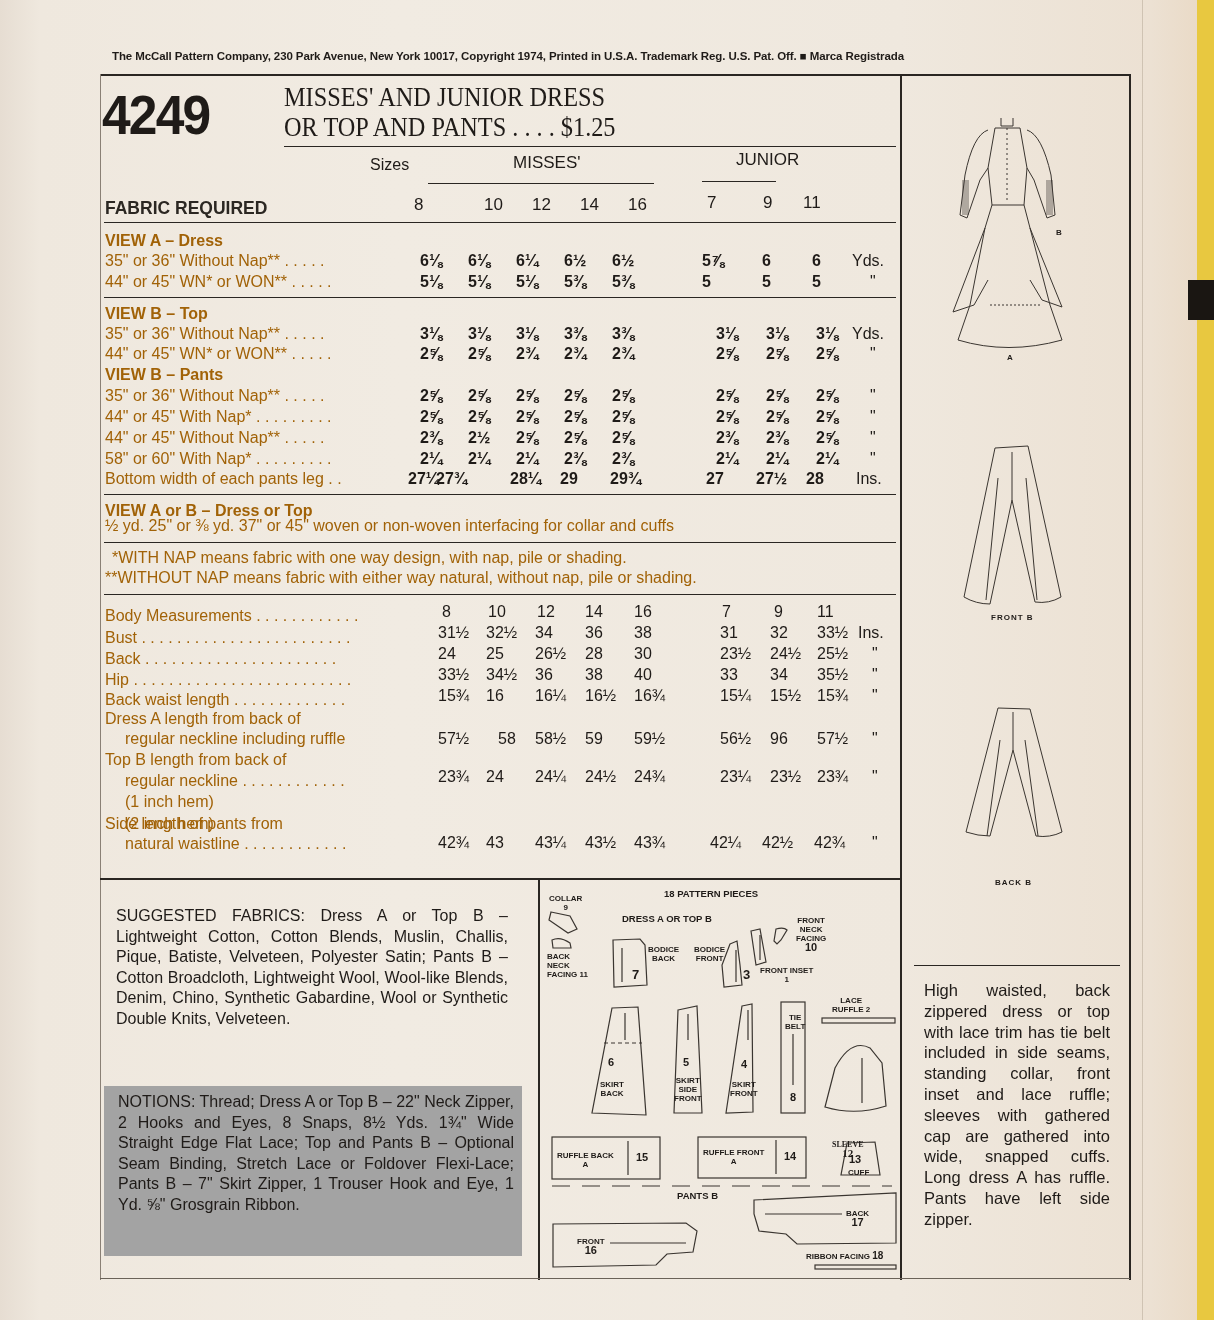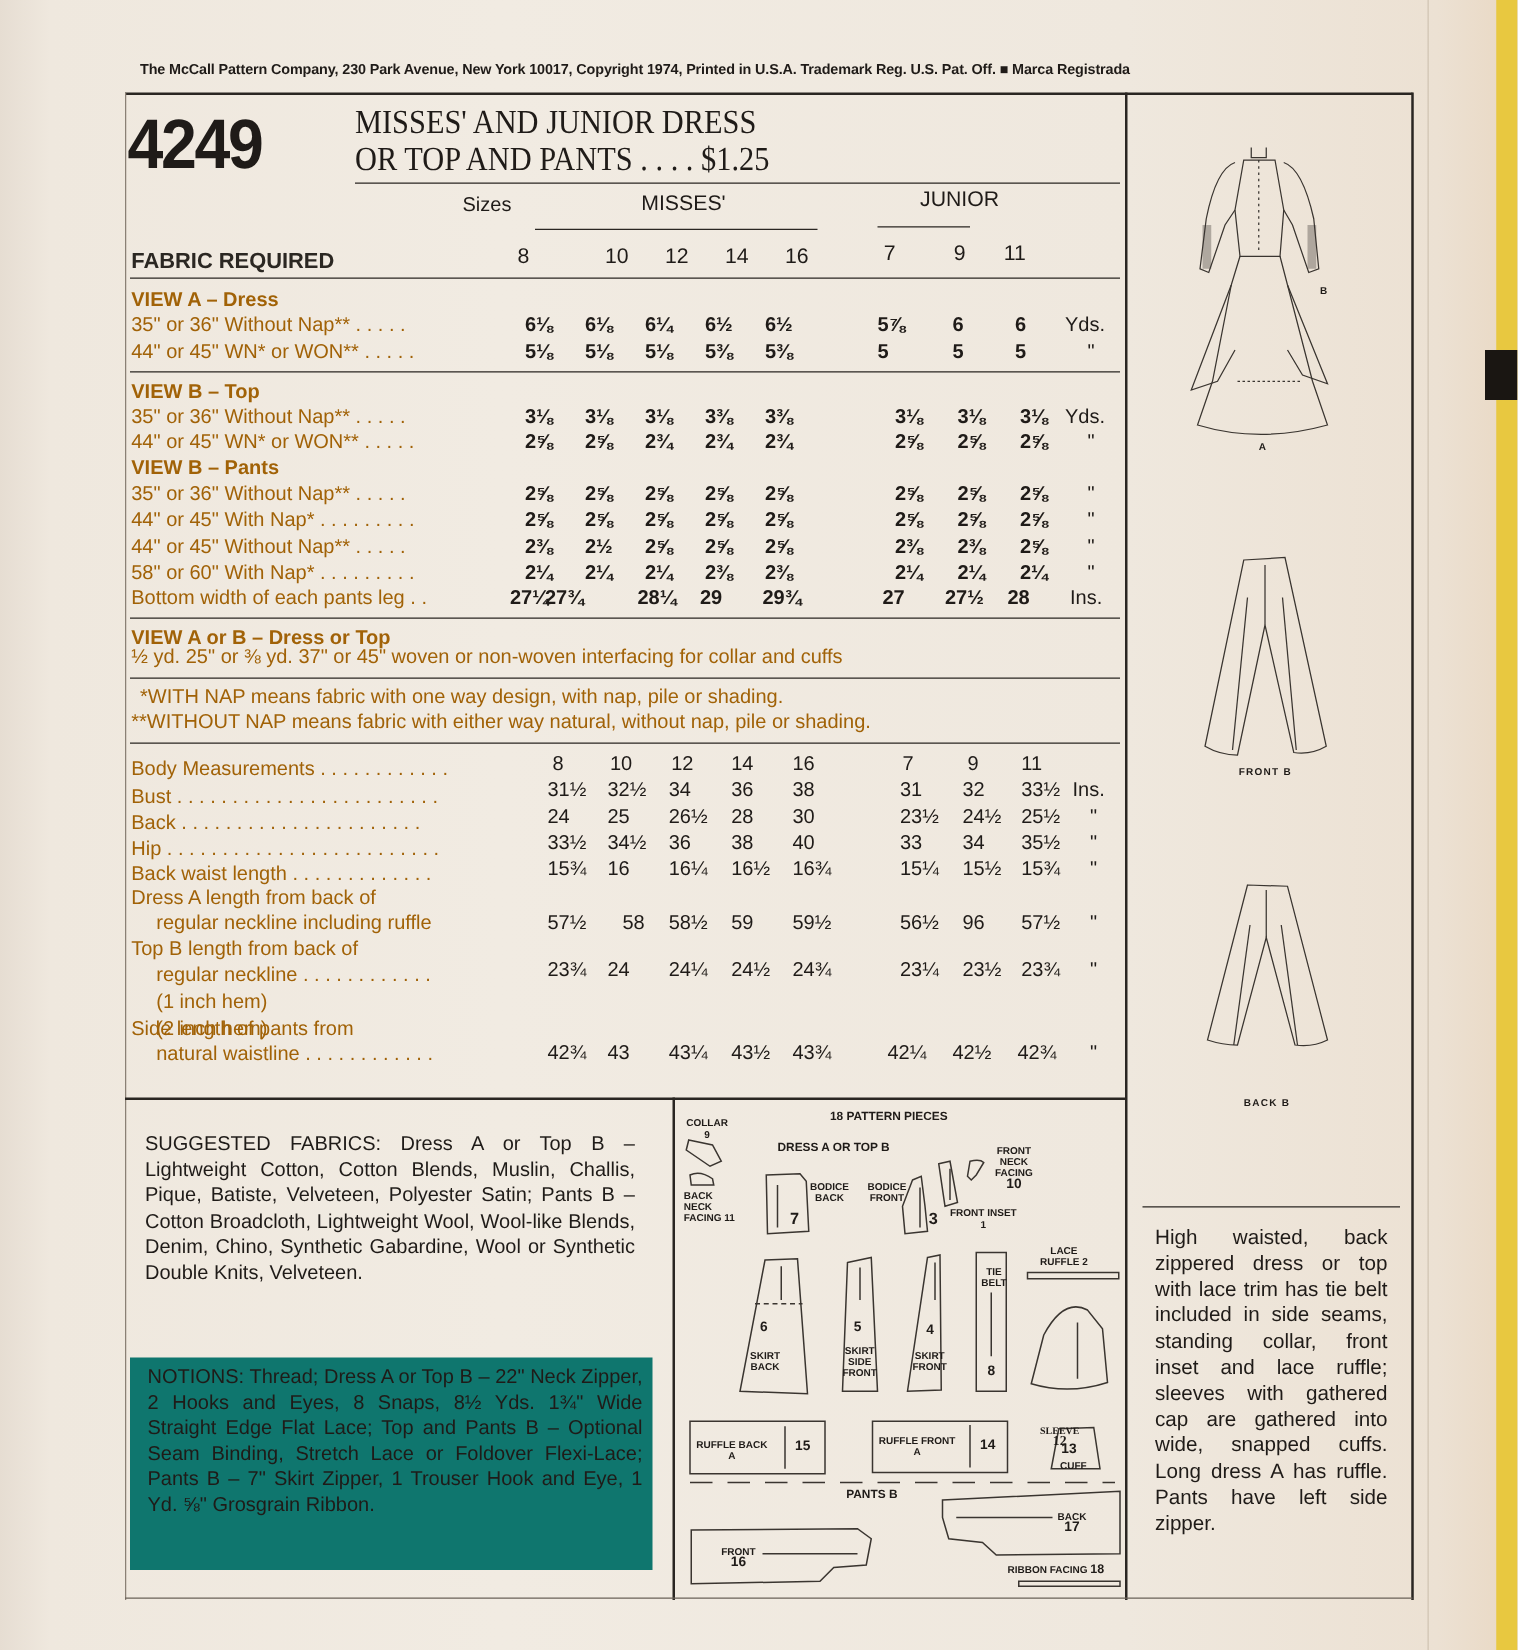--- a/index.html
+++ b/index.html
@@ -13,21 +13,21 @@
   .copyright{position:absolute;left:112px;top:50px;font-size:11.5px;font-weight:bold;letter-spacing:-0.1px;white-space:nowrap;}
   .hrule{position:absolute;background:#2a2622;height:2px;}
   .vrule{position:absolute;background:#2a2622;width:2px;}
   .pattern-no{position:absolute;left:102px;top:82px;font-family:"Liberation Sans",sans-serif;font-weight:bold;font-size:56px;letter-spacing:-2px;transform:scaleX(0.92);transform-origin:left;}
   .title{position:absolute;left:284px;top:82px;font-family:"Liberation Serif",serif;font-size:27px;line-height:30px;transform:scaleX(0.9);transform-origin:left;white-space:nowrap;}
   .t{position:absolute;white-space:nowrap;font-size:16px;}
   .lbl{position:absolute;white-space:nowrap;font-size:16px;color:#a16207;}
   .num{position:absolute;white-space:nowrap;font-size:16px;font-weight:bold;text-align:left;}
   .grp-line{position:absolute;height:1px;background:#2a2622;}
   .box{position:absolute;font-size:16px;line-height:20.5px;text-align:justify;}
-  .notions{background:#0f766e;}
+  .notions{background:#a3a3a3;}
   .desc{position:absolute;left:924px;top:980px;width:186px;font-size:16.5px;line-height:20.8px;text-align:justify;}
   .tiny{position:absolute;font-size:8px;font-weight:bold;white-space:nowrap;text-align:center;line-height:9px;}
   svg{position:absolute;overflow:visible;}
 </style>
 </head>
 <body>
 
 <div class="paper"></div>
 <div class="stripe"></div>
 <div class="blackmark"></div>

